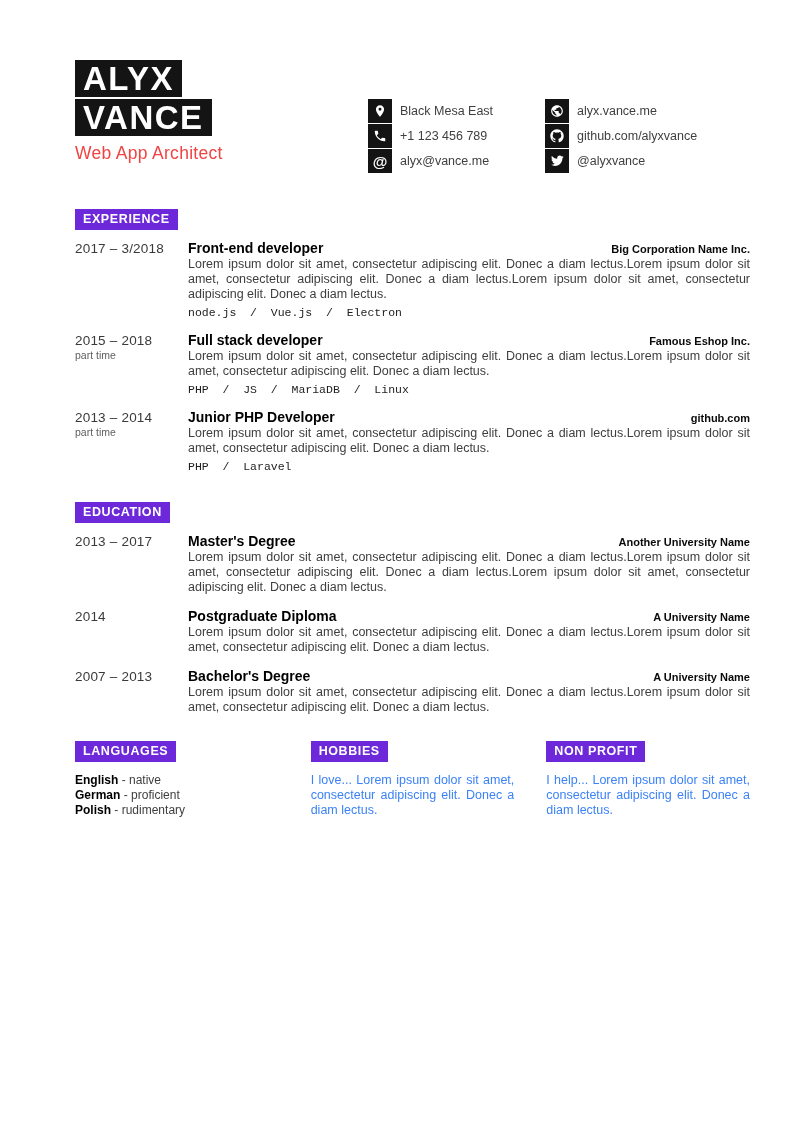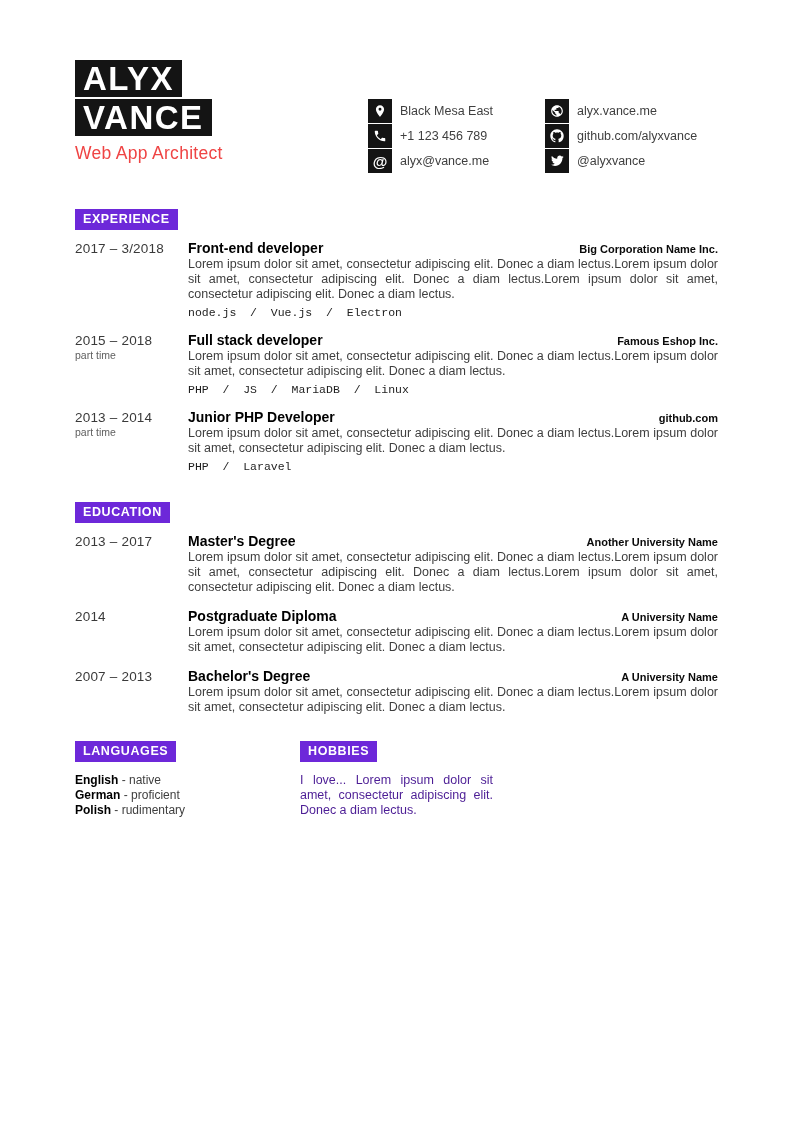--- a/index.html
+++ b/index.html
@@ -4,21 +4,21 @@
 <style>
   * { margin:0; padding:0; box-sizing:border-box; }
   html,body { background:#fff; }
   body {
     width:794px; height:1123px;
     font-family:"Liberation Sans", sans-serif;
     color:#3e3e3e;
     position:relative;
     overflow:hidden;
   }
-  .page { position:absolute; inset:0; padding:60px 76px 0 75px;border-radius:31px; }
+  .page { position:absolute; inset:0; padding:60px 44px 0 75px;border-radius:31px; }
 
   
   .header { display:flex; align-items:flex-start; }
   .name-block { width:293px; flex:none; }
   .name-box {
     display:table;
     background:#141414; color:#fff;
     font-weight:bold; font-size:33px; line-height:37px;
     letter-spacing:1.5px; padding:0 8px; margin-bottom:2px;
     white-space:nowrap;
@@ -58,21 +58,21 @@
   .entry-tags {
     font-family:"Liberation Mono","DejaVu Sans Mono",monospace;
     font-size:11.5px; color:#1d1d1d; margin-top:4px; white-space:pre;
   }
 
   
   .bottom-grid { display:grid; grid-template-columns:repeat(3,1fr); column-gap:32px; margin-top:26px; }
   .bottom-col .col-content { margin-top:11px; }
   .lang-row { font-size:12px; line-height:15px; color:#3e3e3e; }
   .lang-name { font-weight:bold; color:#000; }
-  .bottom-text { font-size:12.5px; line-height:15px; text-align:justify; color:#4c1d95; }
+  .bottom-text { font-size:12.5px; line-height:15px; text-align:justify; color:#3b82f6; }
 </style>
 </head>
 <body>
 
 <div class="page">
 
   <div class="header">
     <div class="name-block">
       <div class="name-box">ALYX</div>
       <div class="name-box">VANCE</div>
@@ -244,15 +244,21 @@
       </div>
     </div>
 
     <div class="bottom-col">
       <span class="heading-box">HOBBIES</span>
       <div class="col-content">
         <div class="bottom-text">I love... Lorem ipsum dolor sit amet, consectetur adipiscing elit. Donec a diam lectus.</div>
       </div>
     </div>
 
+    <div class="bottom-col">
+      <span class="heading-box">NON PROFIT</span>
+      <div class="col-content">
+        <div class="bottom-text">I help... Lorem ipsum dolor sit amet, consectetur adipiscing elit. Donec a diam lectus.</div>
+      </div>
+    </div>
 
   </div>
 </div>
 
 </body></html>

